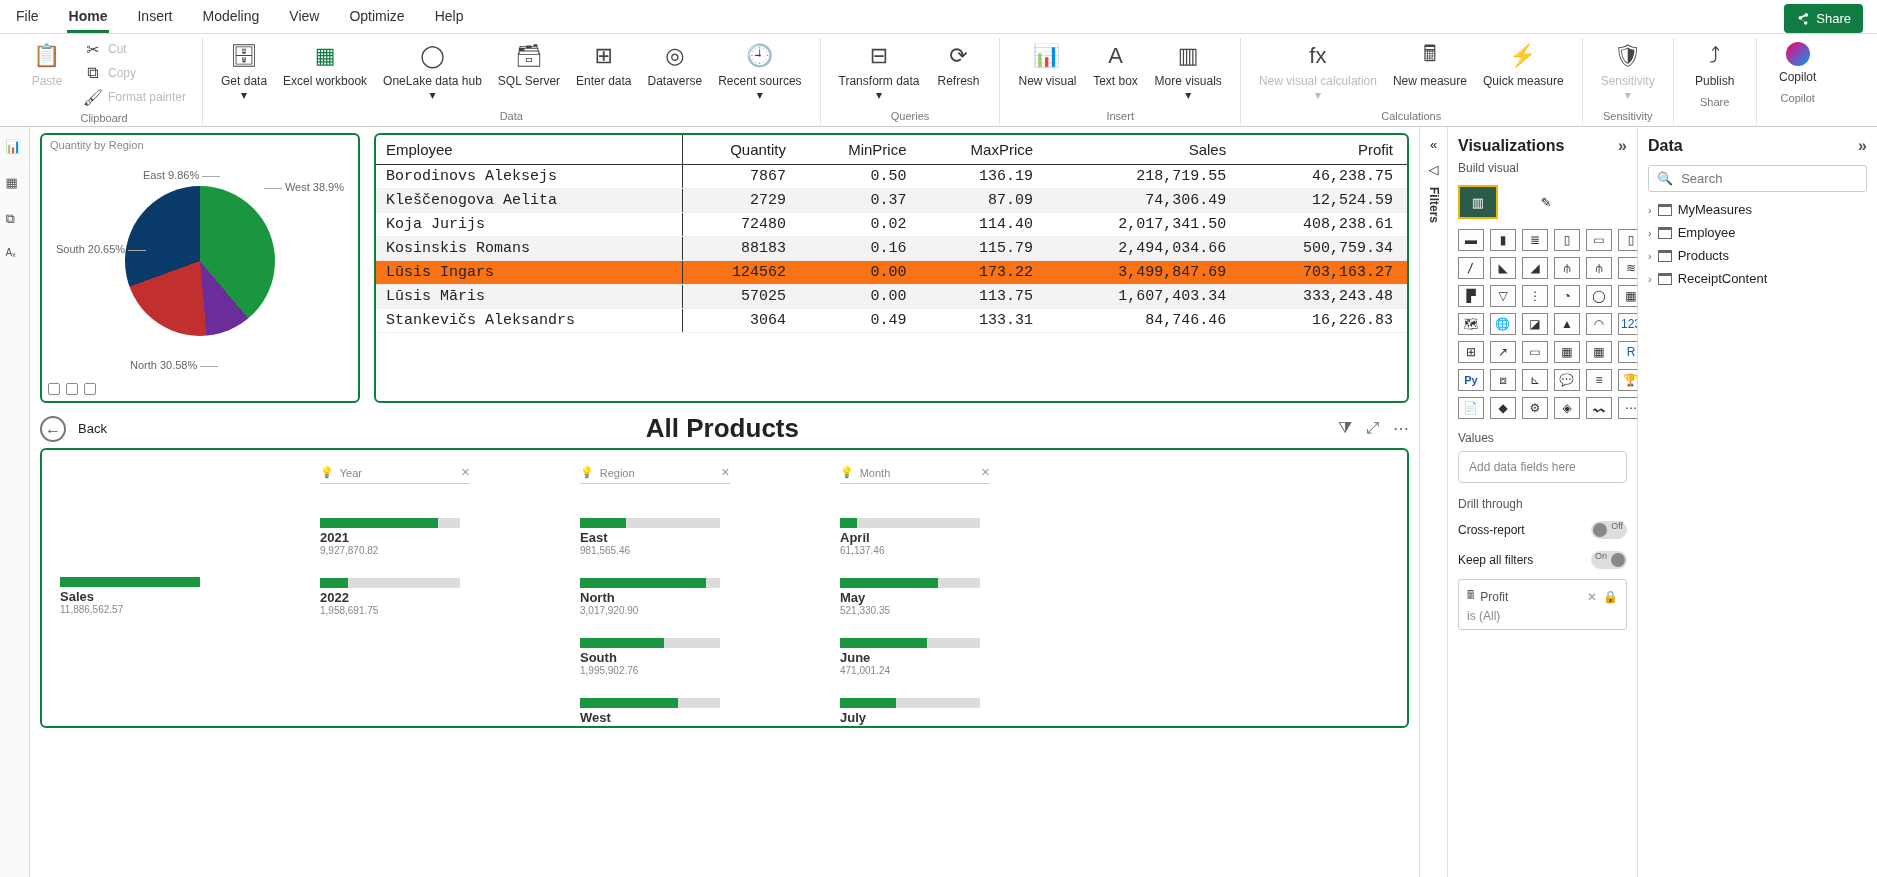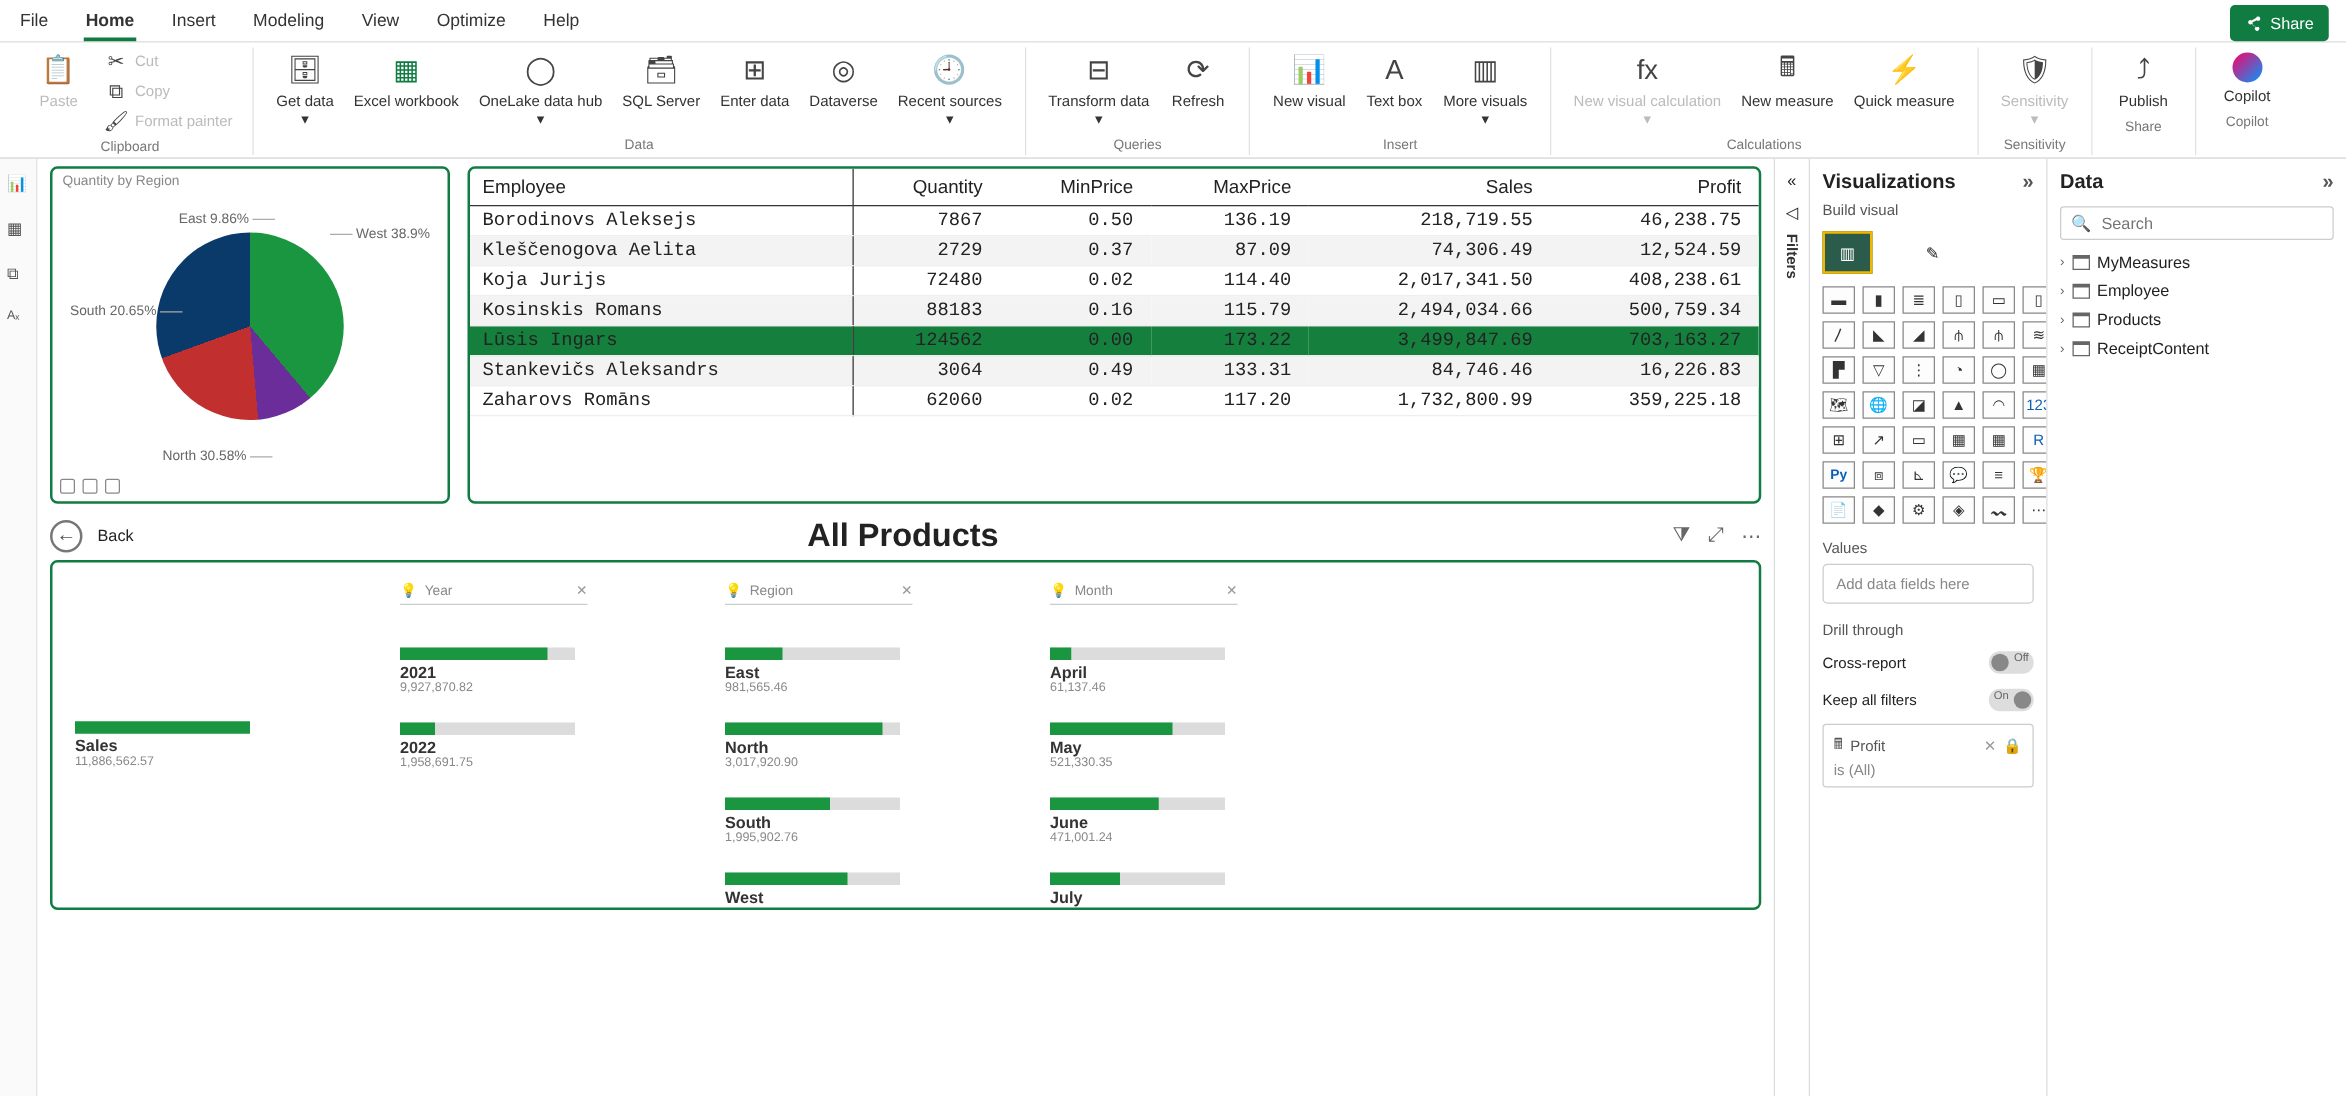--- a/index.html
+++ b/index.html
@@ -43,21 +43,21 @@
   .pie-label .line { display:inline-block; width:18px; border-top:1px solid #aaa; vertical-align:middle; }
   .pie-dots { position:absolute; left:6px; bottom:6px; display:flex; gap:6px; }
   .pie-dots span { width:12px; height:12px; border:1px solid #888; border-radius:2px; display:inline-block; }
 
   .card.table { flex:1; height:270px; padding:0; overflow:hidden; }
   table.emp { width:100%; border-collapse:collapse; font-size:15px; }
   table.emp th { text-align:left; font-weight:400; padding:6px 10px; border-bottom:1px solid #333; }
   table.emp th.num, table.emp td.num { text-align:right; padding-right:14px; }
   table.emp td { padding:3px 10px; border-bottom:1px solid #eee;font-family:Liberation Mono, monospace; }
   table.emp tr:nth-child(even) td { background:#f3f3f3; }
-  table.emp tr.sel td { background:#15803d; }
+  table.emp tr.sel td { background:#f97316; }
   table.emp td:first-child, table.emp th:first-child { border-right:1px solid #333; }
 
   .row2head { display:flex; align-items:center; gap:12px; margin:10px 0 4px 0; }
   .back-btn { width:26px; height:26px; border:2px solid #777; border-radius:50%; display:flex; align-items:center; justify-content:center; font-size:16px; color:#555; }
   .vis-actions { margin-left:auto; display:flex; gap:14px; color:#666; font-size:16px; }
   .card.decomp { height:280px; padding:12px 18px; overflow:hidden; }
   .decomp-cols { display:flex; gap:110px; margin-top:4px; }
   .dc-col { display:flex; flex-direction:column; gap:22px; position:relative; min-width:150px; }
   .dc-head { display:flex; align-items:center; gap:6px; font-size:11px; color:#888; border-bottom:1px solid #ccc; padding-bottom:4px; margin-bottom:12px; }
   .dc-head .bulb { color:#f2b500; }
@@ -350,34 +350,34 @@
                 </tr>
                 <tr class="sel">
                   <td>Lūsis Ingars</td>
                   <td class="num">124562</td>
                   <td class="num">0.00</td>
                   <td class="num">173.22</td>
                   <td class="num">3,499,847.69</td>
                   <td class="num">703,163.27</td>
                 </tr>
                 <tr>
+                  <td>Lūsis Māris</td>
+                  <td class="num">57025</td>
+                  <td class="num">0.00</td>
+                  <td class="num">113.75</td>
+                  <td class="num">1,607,403.34</td>
+                  <td class="num">333,243.48</td>
+                </tr>
+                <tr>
                   <td>Stankevičs Aleksandrs</td>
                   <td class="num">3064</td>
                   <td class="num">0.49</td>
                   <td class="num">133.31</td>
                   <td class="num">84,746.46</td>
                   <td class="num">16,226.83</td>
-                </tr>
-                <tr>
-                  <td>Zaharovs Romāns</td>
-                  <td class="num">62060</td>
-                  <td class="num">0.02</td>
-                  <td class="num">117.20</td>
-                  <td class="num">1,732,800.99</td>
-                  <td class="num">359,225.18</td>
                 </tr>
               </tbody>
           </table>
         </div>
       </div>
 
       <div class="row2head">
         <div class="back-btn">←</div>
         <div>Back</div>
         <div class="allprod-title">All Products</div>

